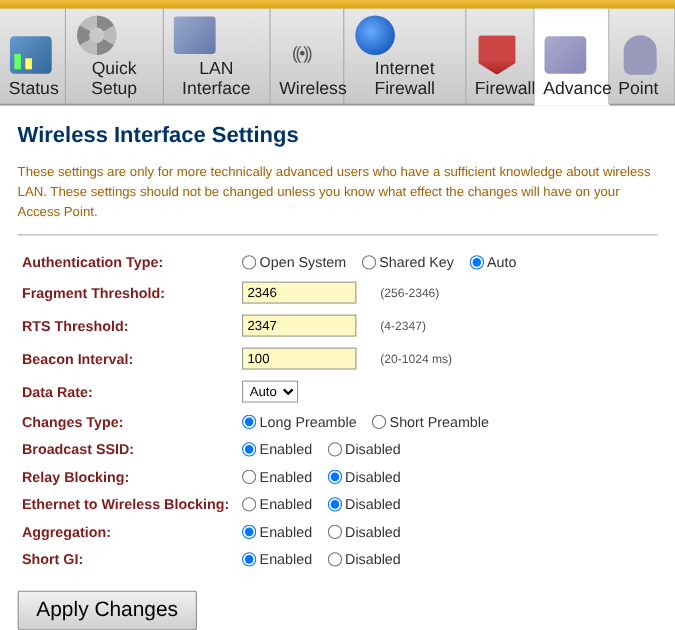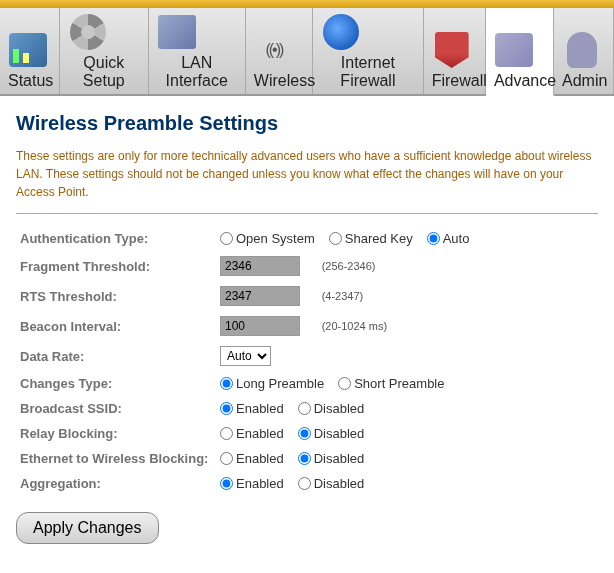--- a/index.html
+++ b/index.html
@@ -171,35 +171,35 @@
       border-collapse: collapse;
     }
 
     .settings-table tr td {
       padding: 5px 4px;
       vertical-align: middle;
     }
 
     .settings-table td:first-child {
       font-weight: bold;
-      color: #737373;
+      color: #7f1d1d;
       width: 200px;
       white-space: nowrap;
     }
 
     .settings-table td:last-child {
       color: #333;
     }
 
     input[type="text"] {
-      width: 80px;
+      width: 104px;
       border: 1px solid #999;
       padding: 2px 4px;
       font-size: 12px;
-      background: #a3a3a3;
+      background: #fef9c3;
     }
 
     select {
       font-size: 12px;
       padding: 1px 2px;
       border: 1px solid #999;
       background: #fff;
     }
 
     .range-hint {
@@ -226,23 +226,23 @@
     input[type="radio"] {
       cursor: pointer;
     }
 
     
     .apply-btn {
       margin-top: 16px;
       padding: 6px 16px;
       background: linear-gradient(to bottom, #f0f0f0, #d0d0d0);
       border: 1px solid #888;
-      font-size: 16px;
+      font-size: 19px;
       cursor: pointer;
-      border-radius: 12px;
+      border-radius: 2px;
     }
   </style>
 </head>
 <body>
 
 <div class="top-bar"></div>
 
 <div class="nav-tabs">
   <div class="nav-tab">
     <div class="nav-tab-icon">
@@ -283,26 +283,26 @@
   <div class="nav-tab active">
     <div class="nav-tab-icon">
         <div class="icon-advance"></div>
       </div>
     <span>Advance</span>
   </div>
   <div class="nav-tab">
     <div class="nav-tab-icon">
         <div class="icon-admin"></div>
       </div>
-    <span>Admin</span>
+    <span>Point</span>
   </div>
 </div>
 
 <div class="main-content">
-  <div class="page-title">Wireless Preamble Settings</div>
+  <div class="page-title">Wireless Interface Settings</div>
   <p class="description">These settings are only for more technically advanced users who have a sufficient knowledge about wireless LAN. These settings should not be changed unless you know what effect the changes will have on your Access Point.</p>
   <hr>
 
   <table class="settings-table">
     <tbody>
 
       <tr>
         <td>Authentication Type:</td>
         <td>
           <div class="radio-group">
@@ -427,17 +427,30 @@
             <label>
               <input type="radio" name="aggregation" checked="" style=""> Enabled
             </label>
             <label>
               <input type="radio" name="aggregation" style=""> Disabled
             </label>
           </div>
         </td>
       </tr>
 
+      <tr>
+        <td>Short GI:</td>
+        <td>
+          <div class="radio-group">
+            <label>
+              <input type="radio" name="short-gi" checked="" style=""> Enabled
+            </label>
+            <label>
+              <input type="radio" name="short-gi" style=""> Disabled
+            </label>
+          </div>
+        </td>
+      </tr>
     </tbody>
   </table>
 
   <button class="apply-btn">Apply Changes</button>
 </div>
 
 </body></html>

